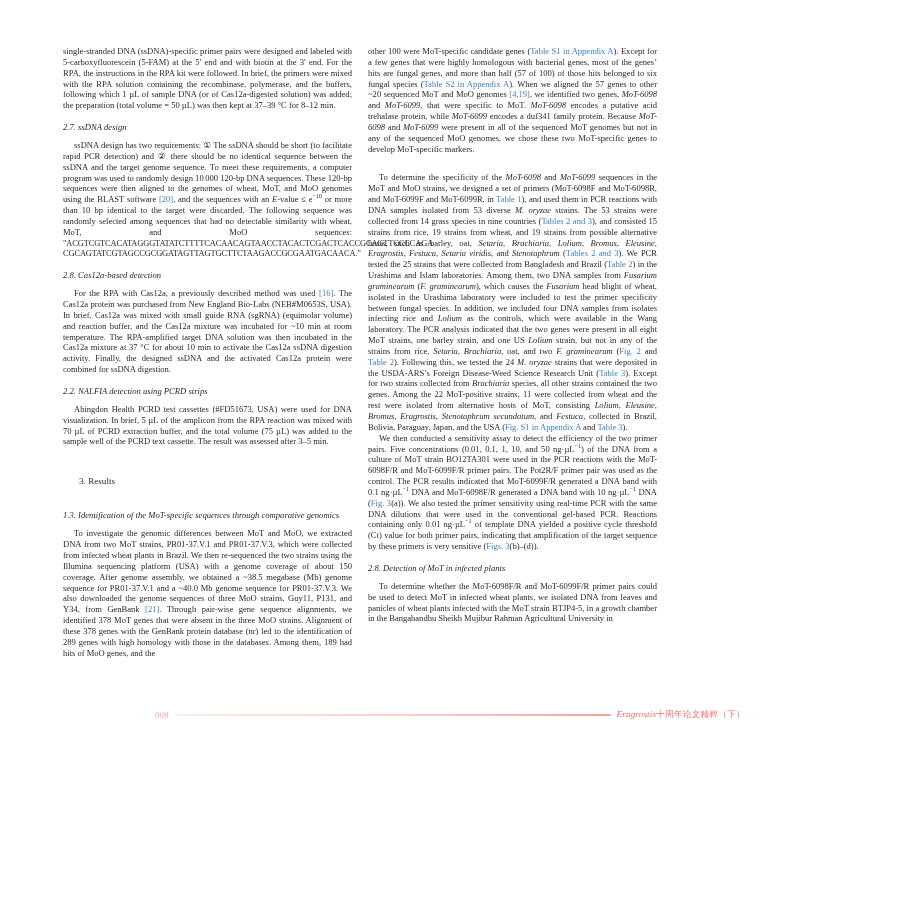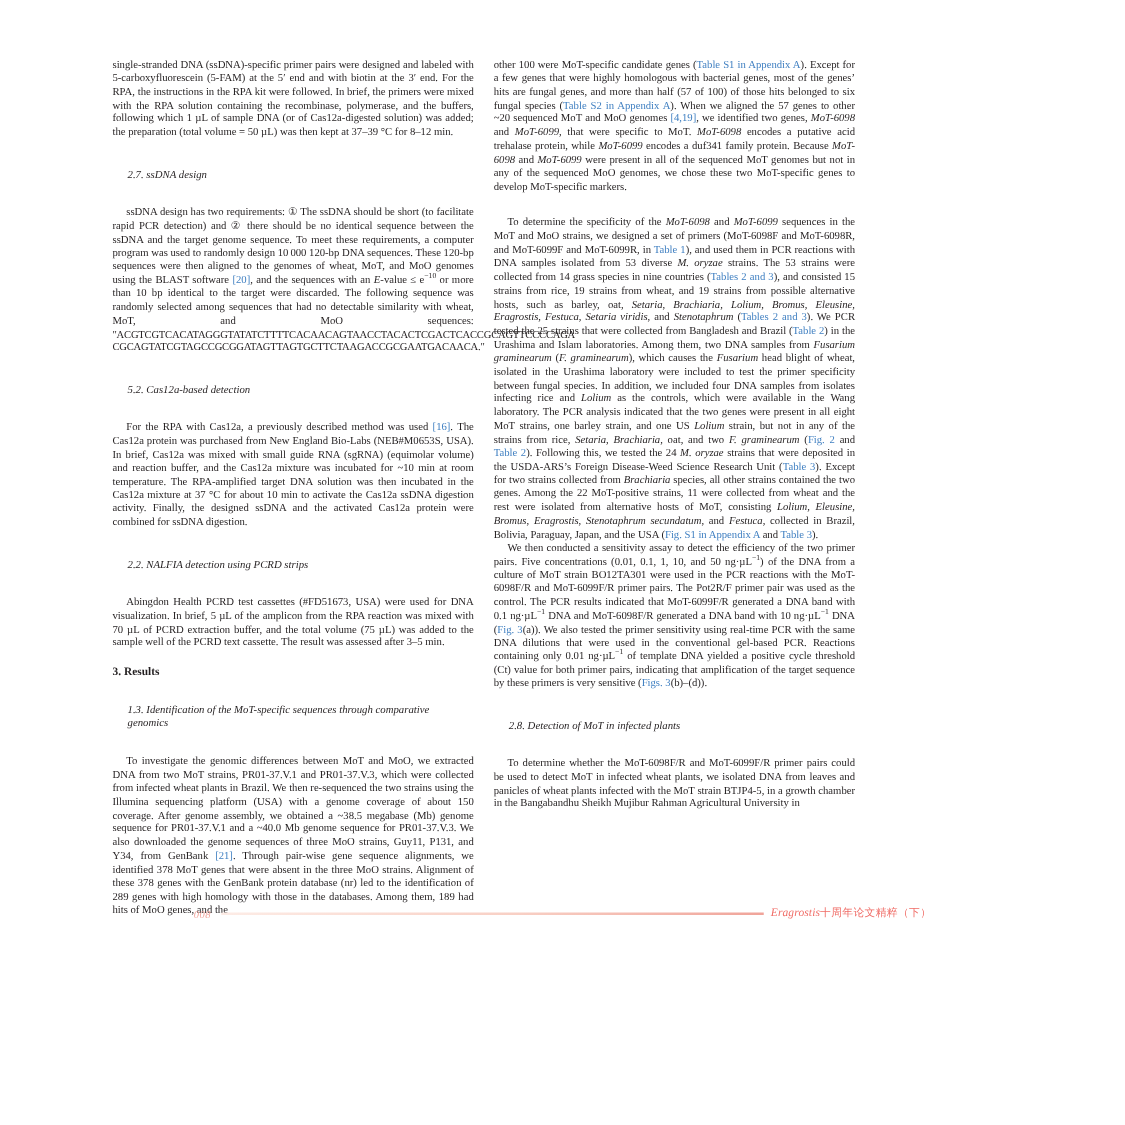--- a/index.html
+++ b/index.html
@@ -12,21 +12,21 @@
     background: #ffffff;
     font-family: "Liberation Serif", "DejaVu Serif", serif;
     color: #231f20;
     overflow: hidden;
   }
   .page {
     position: relative;
     width: 900px;
     height: 774px;
     box-sizing: border-box;
-    padding: 46px 155px 0 90px;
+    padding: 46px 155px 0 63px;
   }
   .columns {
     display: flex;
     gap: 16px;
     height: 790px;
   }
   .col {
     width: 289px;
     flex: 0 0 289px;
   }
@@ -36,28 +36,28 @@
     line-height: 10.85px;
     text-align: justify;
     text-justify: inter-word;
     hyphens: manual;
     letter-spacing: -0.01px;
   }
   p.indent {
     text-indent: 11px;
   }
   h2.sec {
-    margin: 0;
+    margin: 16px;
     font-size: 9.1px;
     line-height: 11.2px;
-    font-weight: bold;
+    font-weight: normal;
     letter-spacing: 0.02px;
   }
   h3.subsec {
-    margin: 12px;
+    margin: 0;
     font-size: 8.6px;
     line-height: 10.9px;
     font-style: italic;
     font-weight: normal;
     letter-spacing: 0.01px;
   }
   .sp-before-sub { height: 11px; }
   .sp-after-sub  { height: 7px; }
   .sp-before-sec { height: 13px; }
   .sp-after-sec  { height: 7px; }
@@ -72,21 +72,21 @@
   }
   .seq {
     font-size: 8.45px;
     letter-spacing: -0.15px;
   }
   
   .footer {
     position: absolute;
     left: 155px;
     right: 155px;
-    bottom: 32px;
+    bottom: 48px;
     height: 22px;
     display: flex;
     align-items: center;
   }
   .folio {
     font-size: 8.4px;
     font-style: italic;
     color: #f2a39a;
     letter-spacing: 0.4px;
     flex: 0 0 auto;
@@ -126,21 +126,21 @@
 
       <p>single-stranded DNA (ssDNA)-specific primer pairs were designed and labeled with 5-carboxyfluorescein (5-FAM) at the 5′ end and with biotin at the 3′ end. For the RPA, the instructions in the RPA kit were followed. In brief, the primers were mixed with the RPA solution containing the recombinase, polymerase, and the buffers, following which 1 µL of sample DNA (or of Cas12a-digested solution) was added; the preparation (total volume = 50 µL) was then kept at 37–39 °C for 8–12 min.</p>
 
       <div class="sp-before-sub"></div>
       <h3 class="subsec">2.7. ssDNA design</h3>
       <div class="sp-after-sub"></div>
 
       <p class="indent">ssDNA design has two requirements: ① The ssDNA should be short (to facilitate rapid PCR detection) and ② there should be no identical sequence between the ssDNA and the target genome sequence. To meet these requirements, a computer program was used to randomly design 10 000 120-bp DNA sequences. These 120-bp sequences were then aligned to the genomes of wheat, MoT, and MoO genomes using the BLAST software <span class="lnk">[20]</span>, and the sequences with an <i>E</i>-value ≤ e<sup>−10</sup> or more than 10 bp identical to the target were discarded. The following sequence was randomly selected among sequences that had no detectable similarity with wheat, MoT, and MoO sequences: <span class="seq">"ACGTCGTCACATAGGGTATATCTTTTCACAACAGTAACCTACACTCGACTCACCGCAGTTCCCCAGA CGCAGTATCGTAGCCGCGGATAGTTAGTGCTTCTAAGACCGCGAATGACAACA."</span></p>
 
       <div class="sp-before-sub"></div>
-      <h3 class="subsec">5.2. Cas12a-based detection</h3>
+      <h3 class="subsec">2.8. Cas12a-based detection</h3>
       <div class="sp-after-sub"></div>
 
       <p class="indent">For the RPA with Cas12a, a previously described method was used <span class="lnk">[16]</span>. The Cas12a protein was purchased from New England Bio-Labs (NEB#M0653S, USA). In brief, Cas12a was mixed with small guide RNA (sgRNA) (equimolar volume) and reaction buffer, and the Cas12a mixture was incubated for ~10 min at room temperature. The RPA-amplified target DNA solution was then incubated in the Cas12a mixture at 37 °C for about 10 min to activate the Cas12a ssDNA digestion activity. Finally, the designed ssDNA and the activated Cas12a protein were combined for ssDNA digestion.</p>
 
       <div class="sp-before-sub"></div>
       <h3 class="subsec">2.2. NALFIA detection using PCRD strips</h3>
       <div class="sp-after-sub"></div>
 
       <p class="indent">Abingdon Health PCRD test cassettes (#FD51673, USA) were used for DNA visualization. In brief, 5 µL of the amplicon from the RPA reaction was mixed with 70 µL of PCRD extraction buffer, and the total volume (75 µL) was added to the sample well of the PCRD text cassette. The result was assessed after 3–5 min.</p>
 

